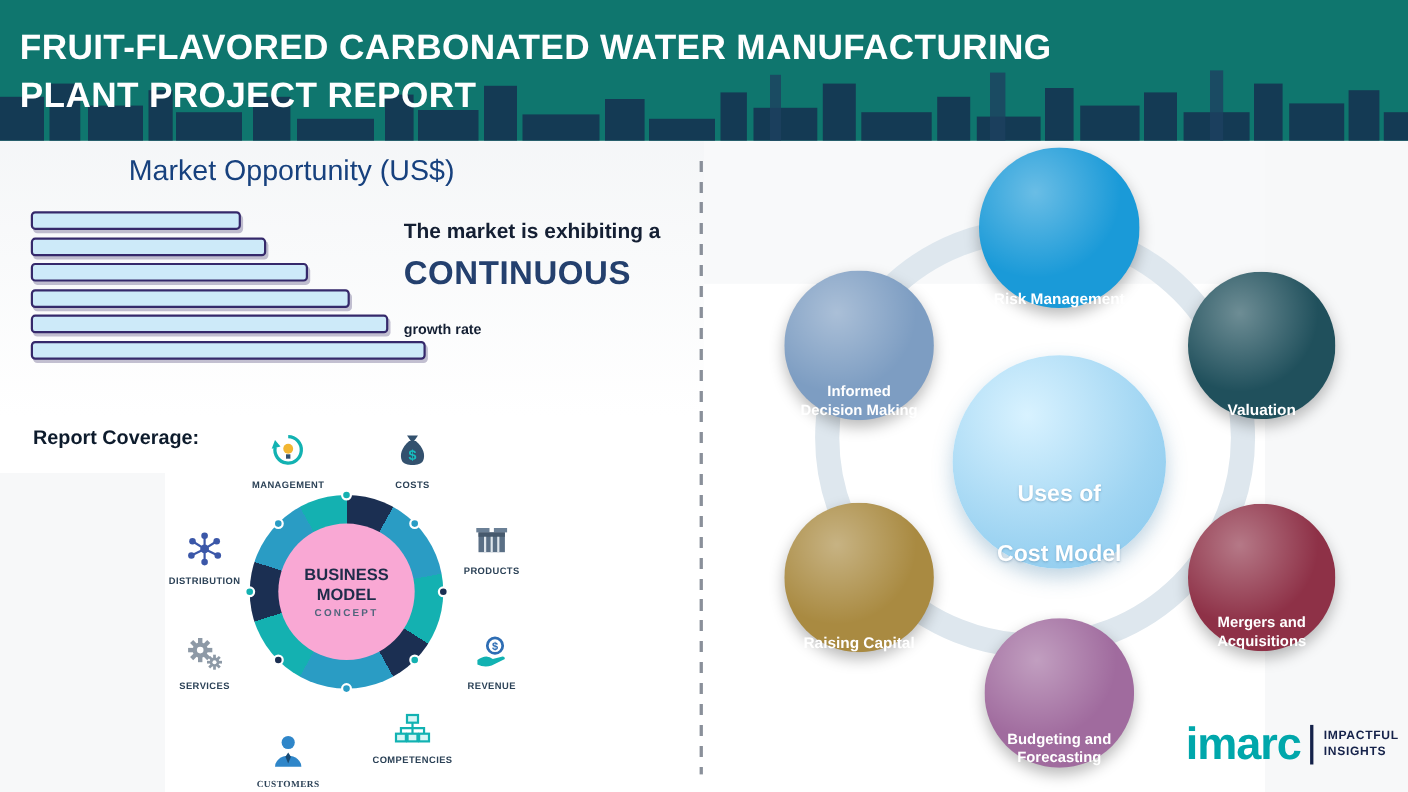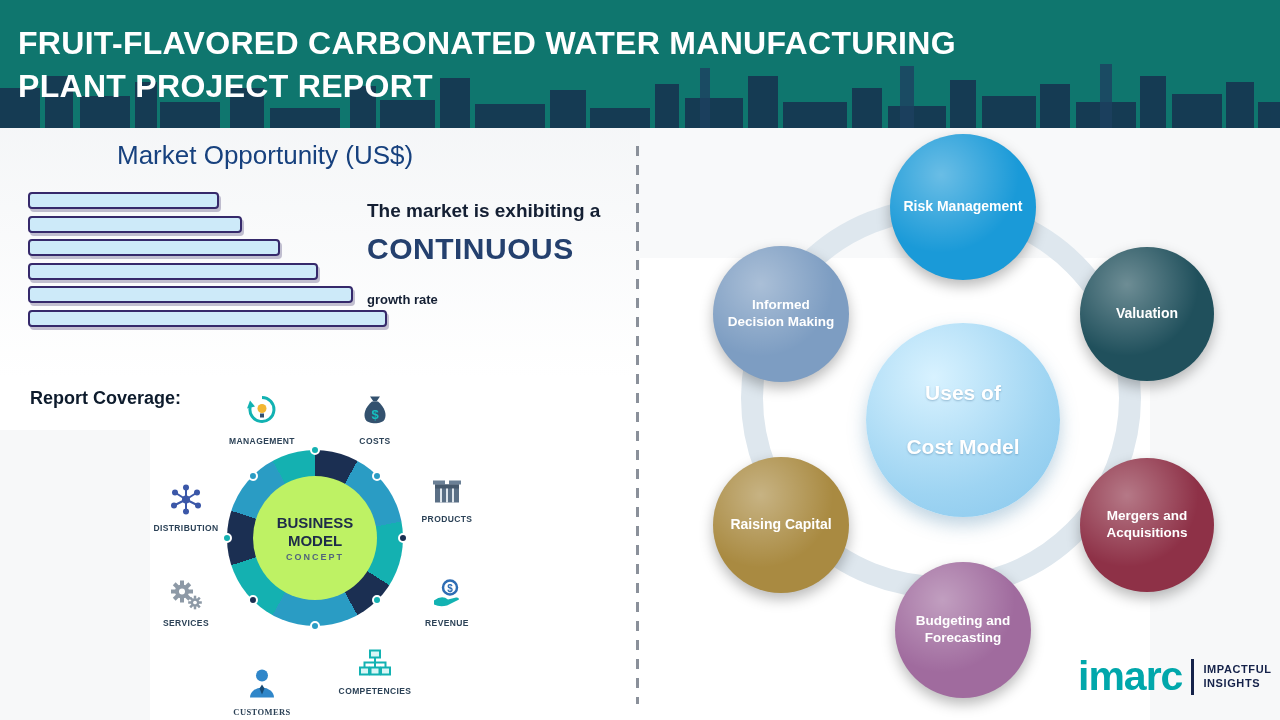--- a/index.html
+++ b/index.html
@@ -31,36 +31,36 @@
   .narrative { position:absolute; left:367px; top:200px; width:270px; z-index:2; color:#141f33; }
   .narr-1 { font-size:19px; font-weight:bold; }
   .narr-hi { font-size:30px; font-weight:800; color:#24406e; margin-top:10px; letter-spacing:.5px; }
   .narr-2 { font-size:13px; font-weight:bold; margin-top:26px; }
 
   .coverage-label { position:absolute; left:30px; top:388px; font-size:18px; font-weight:800; color:#0d1b2c; z-index:2; }
 
   
   .bm-ring { position:absolute; left:227px; top:450px; width:176px; height:176px; border-radius:50%; z-index:2;
     background:conic-gradient(#1b2f52 0 8%, #2a9cc4 8% 22%, #14b1b1 22% 34%, #1b2f52 34% 42%, #2a9cc4 42% 58%, #14b1b1 58% 70%, #1b2f52 70% 80%, #2a9cc4 80% 92%, #14b1b1 92% 100%); }
-  .bm-inner { position:absolute; left:253px; top:476px; width:124px; height:124px; background:#bef264; border-radius:50%; z-index:3;
+  .bm-inner { position:absolute; left:253px; top:476px; width:124px; height:124px; background:#f9a8d4; border-radius:50%; z-index:3;
     display:flex; flex-direction:column; align-items:center; justify-content:center; text-align:center; }
   .bm-word { font-size:15px; font-weight:800; color:#1e2c49; line-height:1.15; }
   .bm-sub { font-size:9px; font-weight:bold; color:#51657c; letter-spacing:2px; margin-top:3px; }
   .bm-dot { position:absolute; width:10px; height:10px; border-radius:50%; border:2px solid #fff; z-index:4; }
 
   .bm-item { position:absolute; transform:translate(-50%,-50%); display:flex; flex-direction:column; align-items:center; gap:3px; z-index:3; width:96px; }
   .bm-label { font-size:8.5px; font-weight:bold; color:#2c4257; letter-spacing:.4px; text-align:center; }
 
   
   .separator { position:absolute; left:636px; top:146px; width:3px; height:558px; z-index:2;
     background:repeating-linear-gradient(#8a909a 0 10px, transparent 10px 19px); }
 
   
   .cm-ring { position:absolute; left:741px; top:198px; width:400px; height:400px; border:22px solid #dee7ee; border-radius:50%; z-index:1; }
-  .cm-node { position:absolute; border-radius:50%; display:flex; align-items:center; justify-content:center; text-align:center;
+  .cm-node { position:absolute; border-radius:50%; display:flex; align-items:flex-end; justify-content:center; text-align:center;
     color:#ffffff; font-weight:bold; z-index:3; box-shadow:0 6px 14px rgba(0,0,0,.28); }
   .cm-node span { display:block; padding:0 12px; line-height:1.25; }
   .cm-center { left:866px; top:323px; width:194px; height:194px; z-index:2;
     background:radial-gradient(circle at 35% 28%, #d8f2ff, #9ed4f2 62%, #86c6ec); box-shadow:0 8px 18px rgba(70,130,170,.35); }
   .cm-center .cm-center-text { font-size:21px; line-height:1.35; color:#ffffff; text-shadow:0 1px 2px rgba(40,90,130,.35); }
   .node-risk      { left:890px;  top:134px; width:146px; height:146px; font-size:14px; }
   .node-valuation { left:1080px; top:247px; width:134px; height:134px; font-size:14px; }
   .node-mergers   { left:1080px; top:458px; width:134px; height:134px; font-size:13.5px; }
   .node-budgeting { left:895px;  top:562px; width:136px; height:136px; font-size:13.5px; }
   .node-raising   { left:713px;  top:457px; width:136px; height:136px; font-size:14px; }

